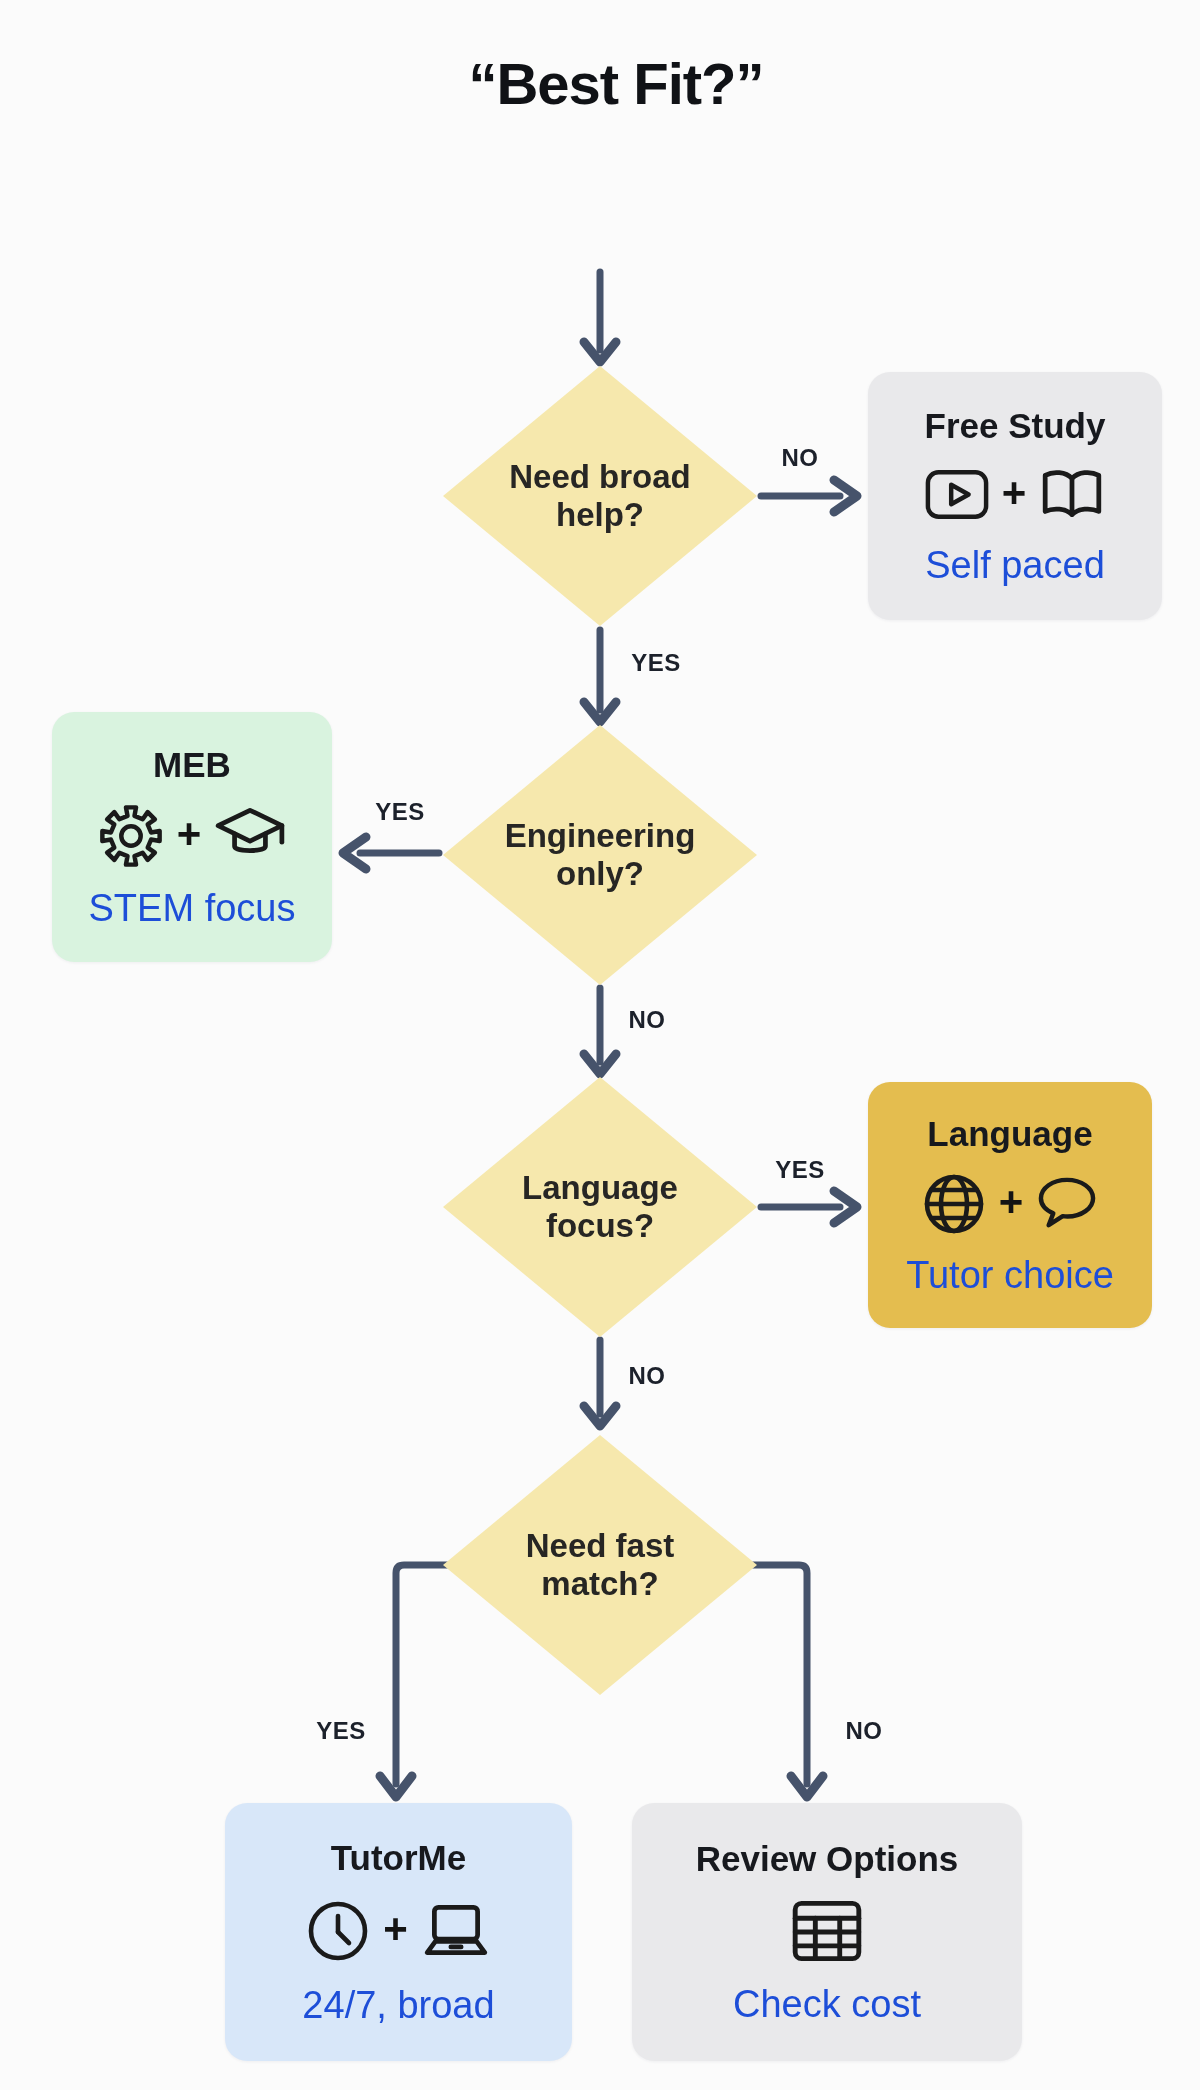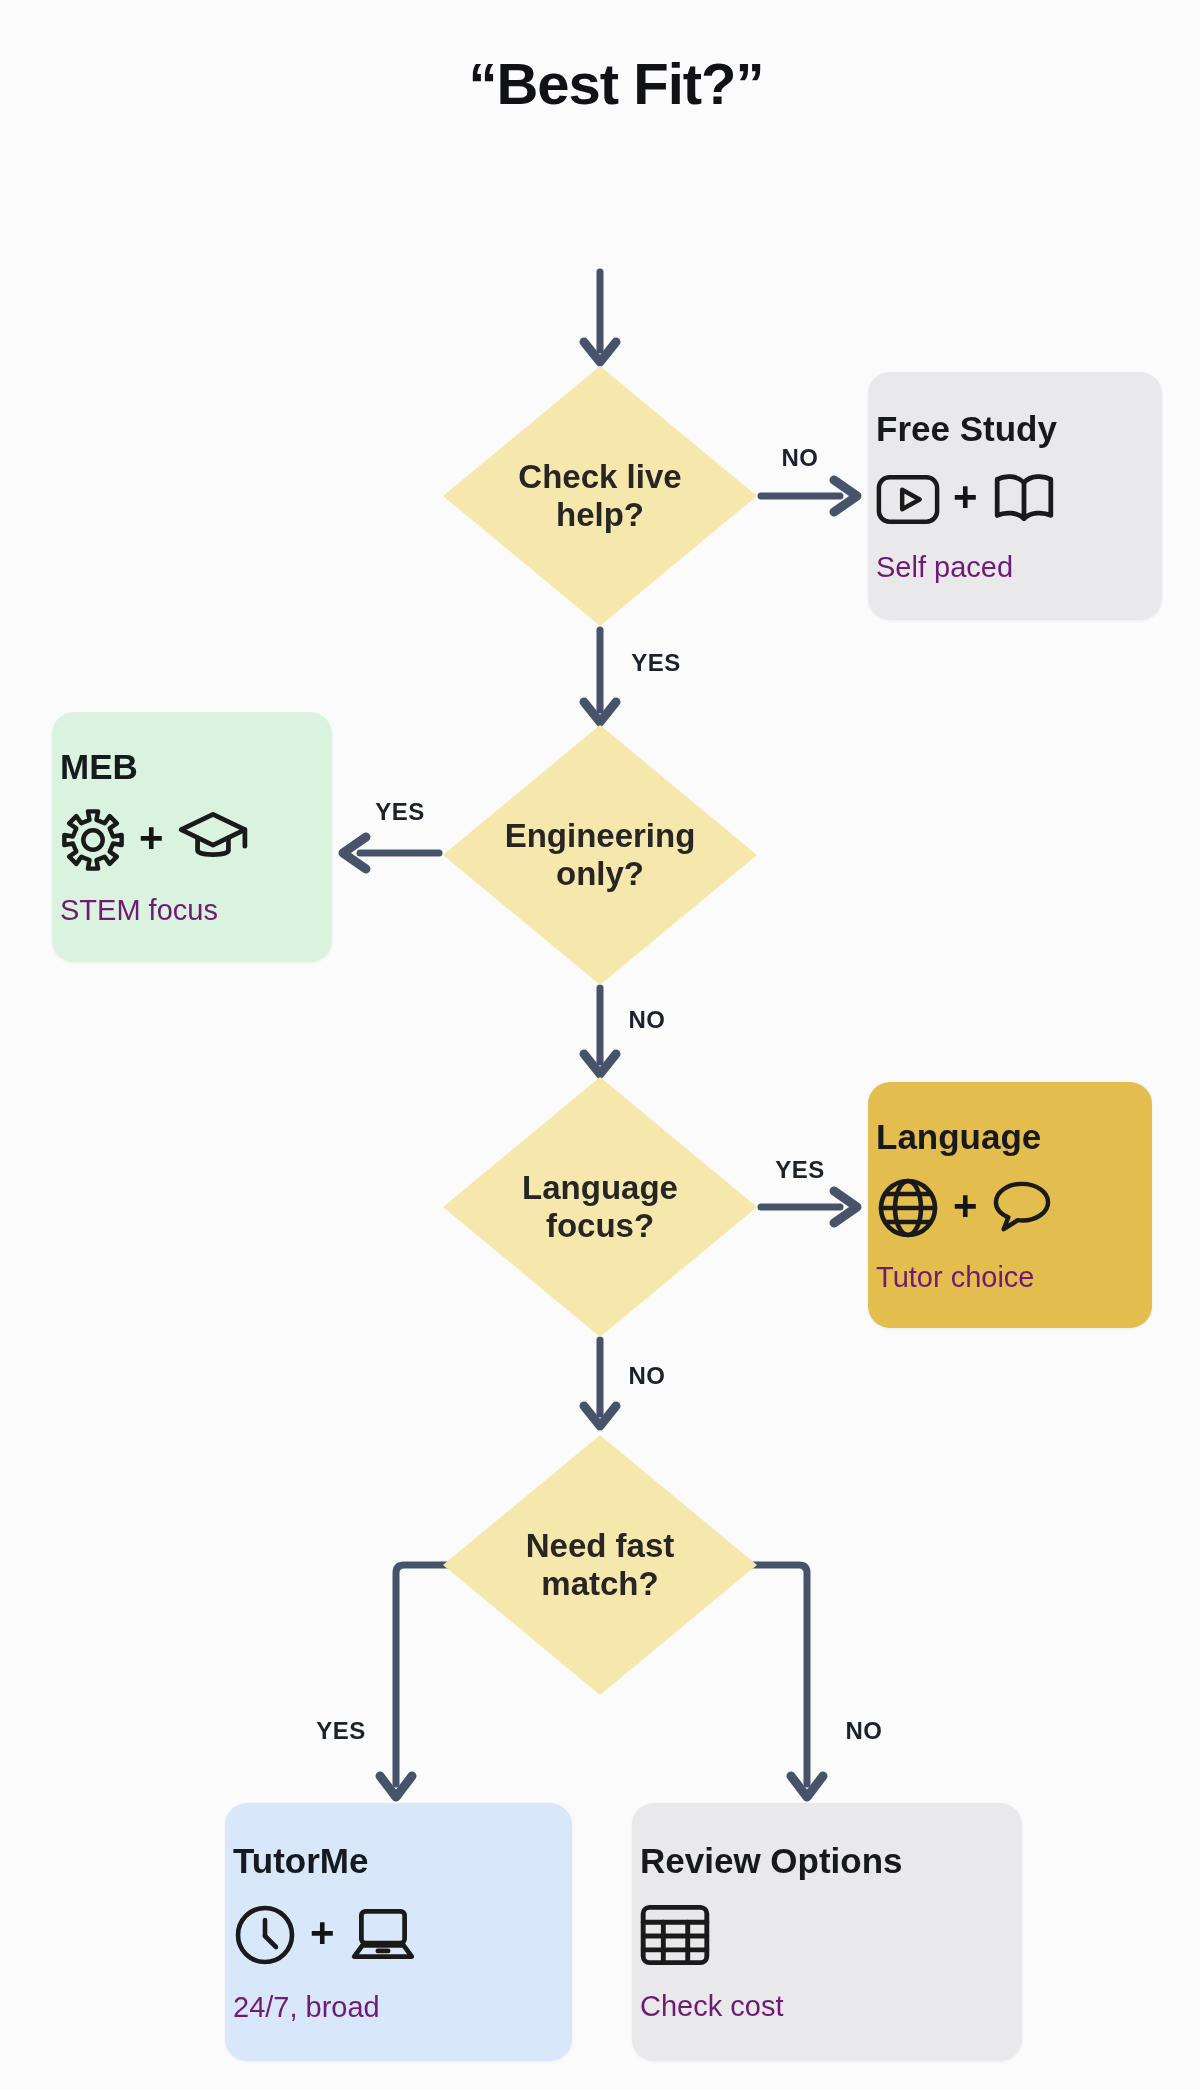--- a/index.html
+++ b/index.html
@@ -27,25 +27,25 @@
     position:absolute;left:443px;width:314px;height:260px;
     background:#f6e8ad;
     clip-path:polygon(50% 0,100% 50%,50% 100%,0 50%);
     display:flex;align-items:center;justify-content:center;text-align:center;
   }
   .diamond .q{font-size:33px;font-weight:700;line-height:1.16;color:#272624;}
   .d1{top:366px;} .d2{top:725px;} .d3{top:1077px;} .d4{top:1435px;}
 
   .node{
     position:absolute;border-radius:22px;box-sizing:border-box;
-    display:flex;flex-direction:column;justify-content:space-evenly;
+    display:flex;flex-direction:column;align-items:center;justify-content:space-evenly;
     padding:14px 8px;box-shadow:0 1px 3px rgba(40,40,60,.06);
   }
   .node .node-title{font-size:35px;font-weight:700;color:#17191e;line-height:1;}
-  .node .node-sub{font-size:29px;font-weight:400;color:#701a75;line-height:1;}
+  .node .node-sub{font-size:38px;font-weight:400;color:#1d4ed8;line-height:1;}
   .icon-row{display:flex;align-items:center;gap:13px;}
   .icon-row svg{display:block;}
   .icon-row .plus{font-size:42px;font-weight:700;color:#141414;line-height:1;transform:translateY(-2px);}
   .ic{stroke:#1a1a1a;stroke-width:4.6;fill:none;stroke-linecap:round;stroke-linejoin:round;}
 
   .box-free{left:868px;top:372px;width:294px;height:248px;background:#e9e9eb;}
   .box-meb{left:52px;top:712px;width:280px;height:250px;background:#d9f3df;}
   .box-lang{left:868px;top:1082px;width:284px;height:246px;background:#e4bd4f;}
   .box-tutor{left:225px;top:1803px;width:347px;height:258px;background:#d8e7f9;}
   .box-review{left:632px;top:1803px;width:390px;height:258px;background:#e9e9eb;}
@@ -88,21 +88,21 @@
     <path class="conn" d="M447 1565 H404 Q396 1565 396 1573 V1784"></path>
     <path class="head" d="M380 1776 L396 1797 L412 1776"></path>
 
     <path class="conn" d="M753 1565 H799 Q807 1565 807 1573 V1784"></path>
     <path class="head" d="M791 1776 L807 1797 L823 1776"></path>
   </svg>
 
 
   <div class="diamond d1">
     <div class="q">
-      <div>Check live</div>
+      <div>Need broad</div>
       <div>help?</div>
     </div>
   </div>
   <div class="diamond d2">
     <div class="q">
       <div>Engineering</div>
       <div>only?</div>
     </div>
   </div>
   <div class="diamond d3">

